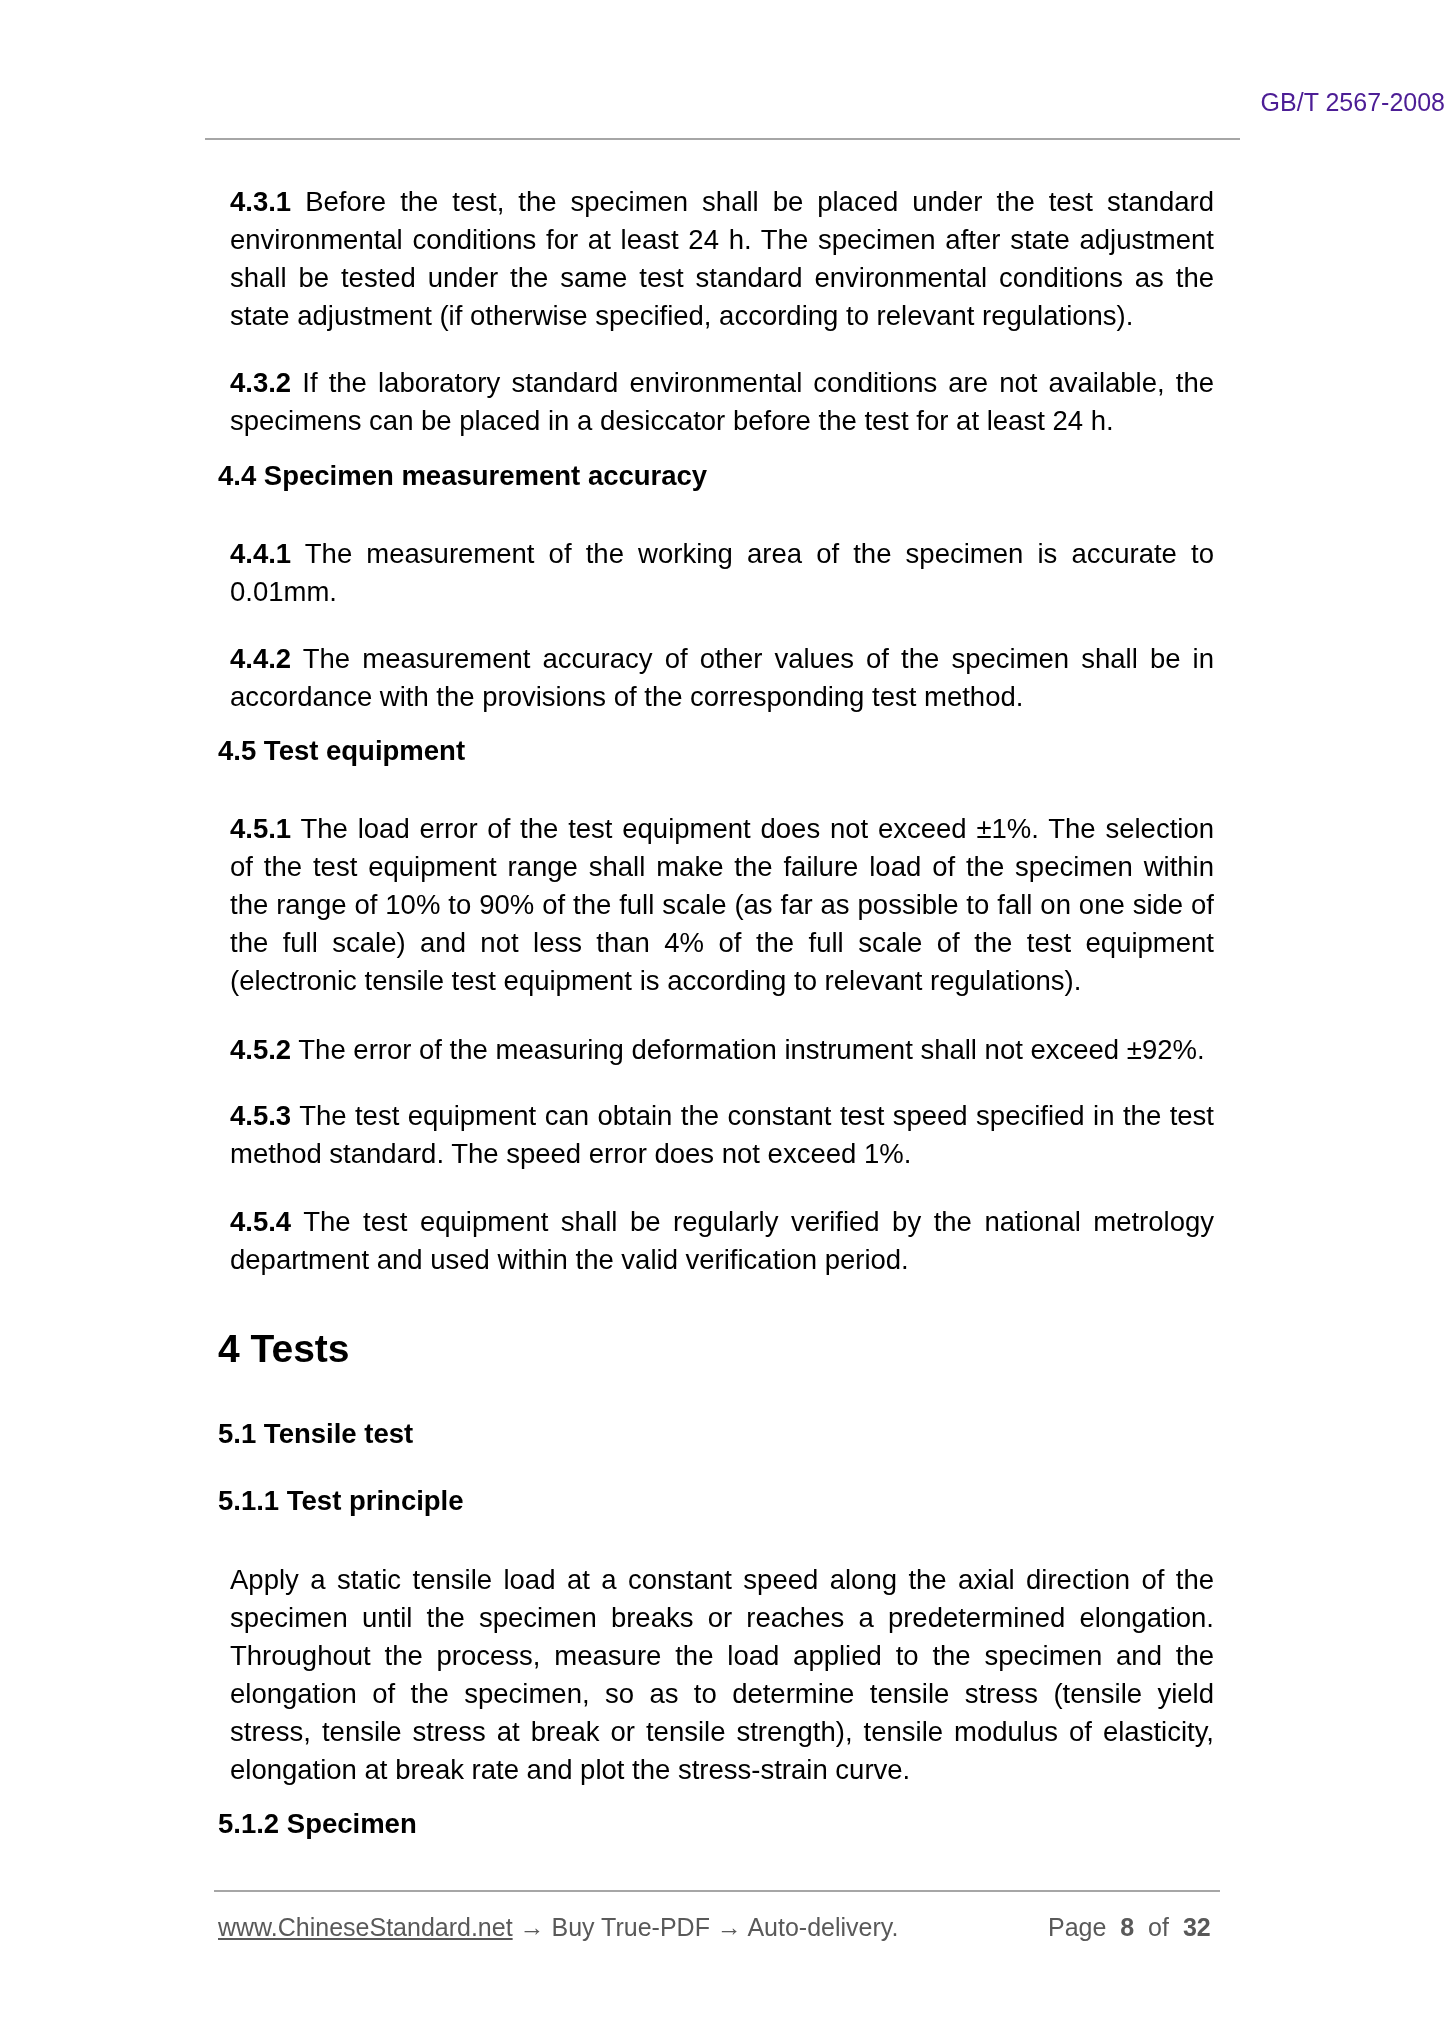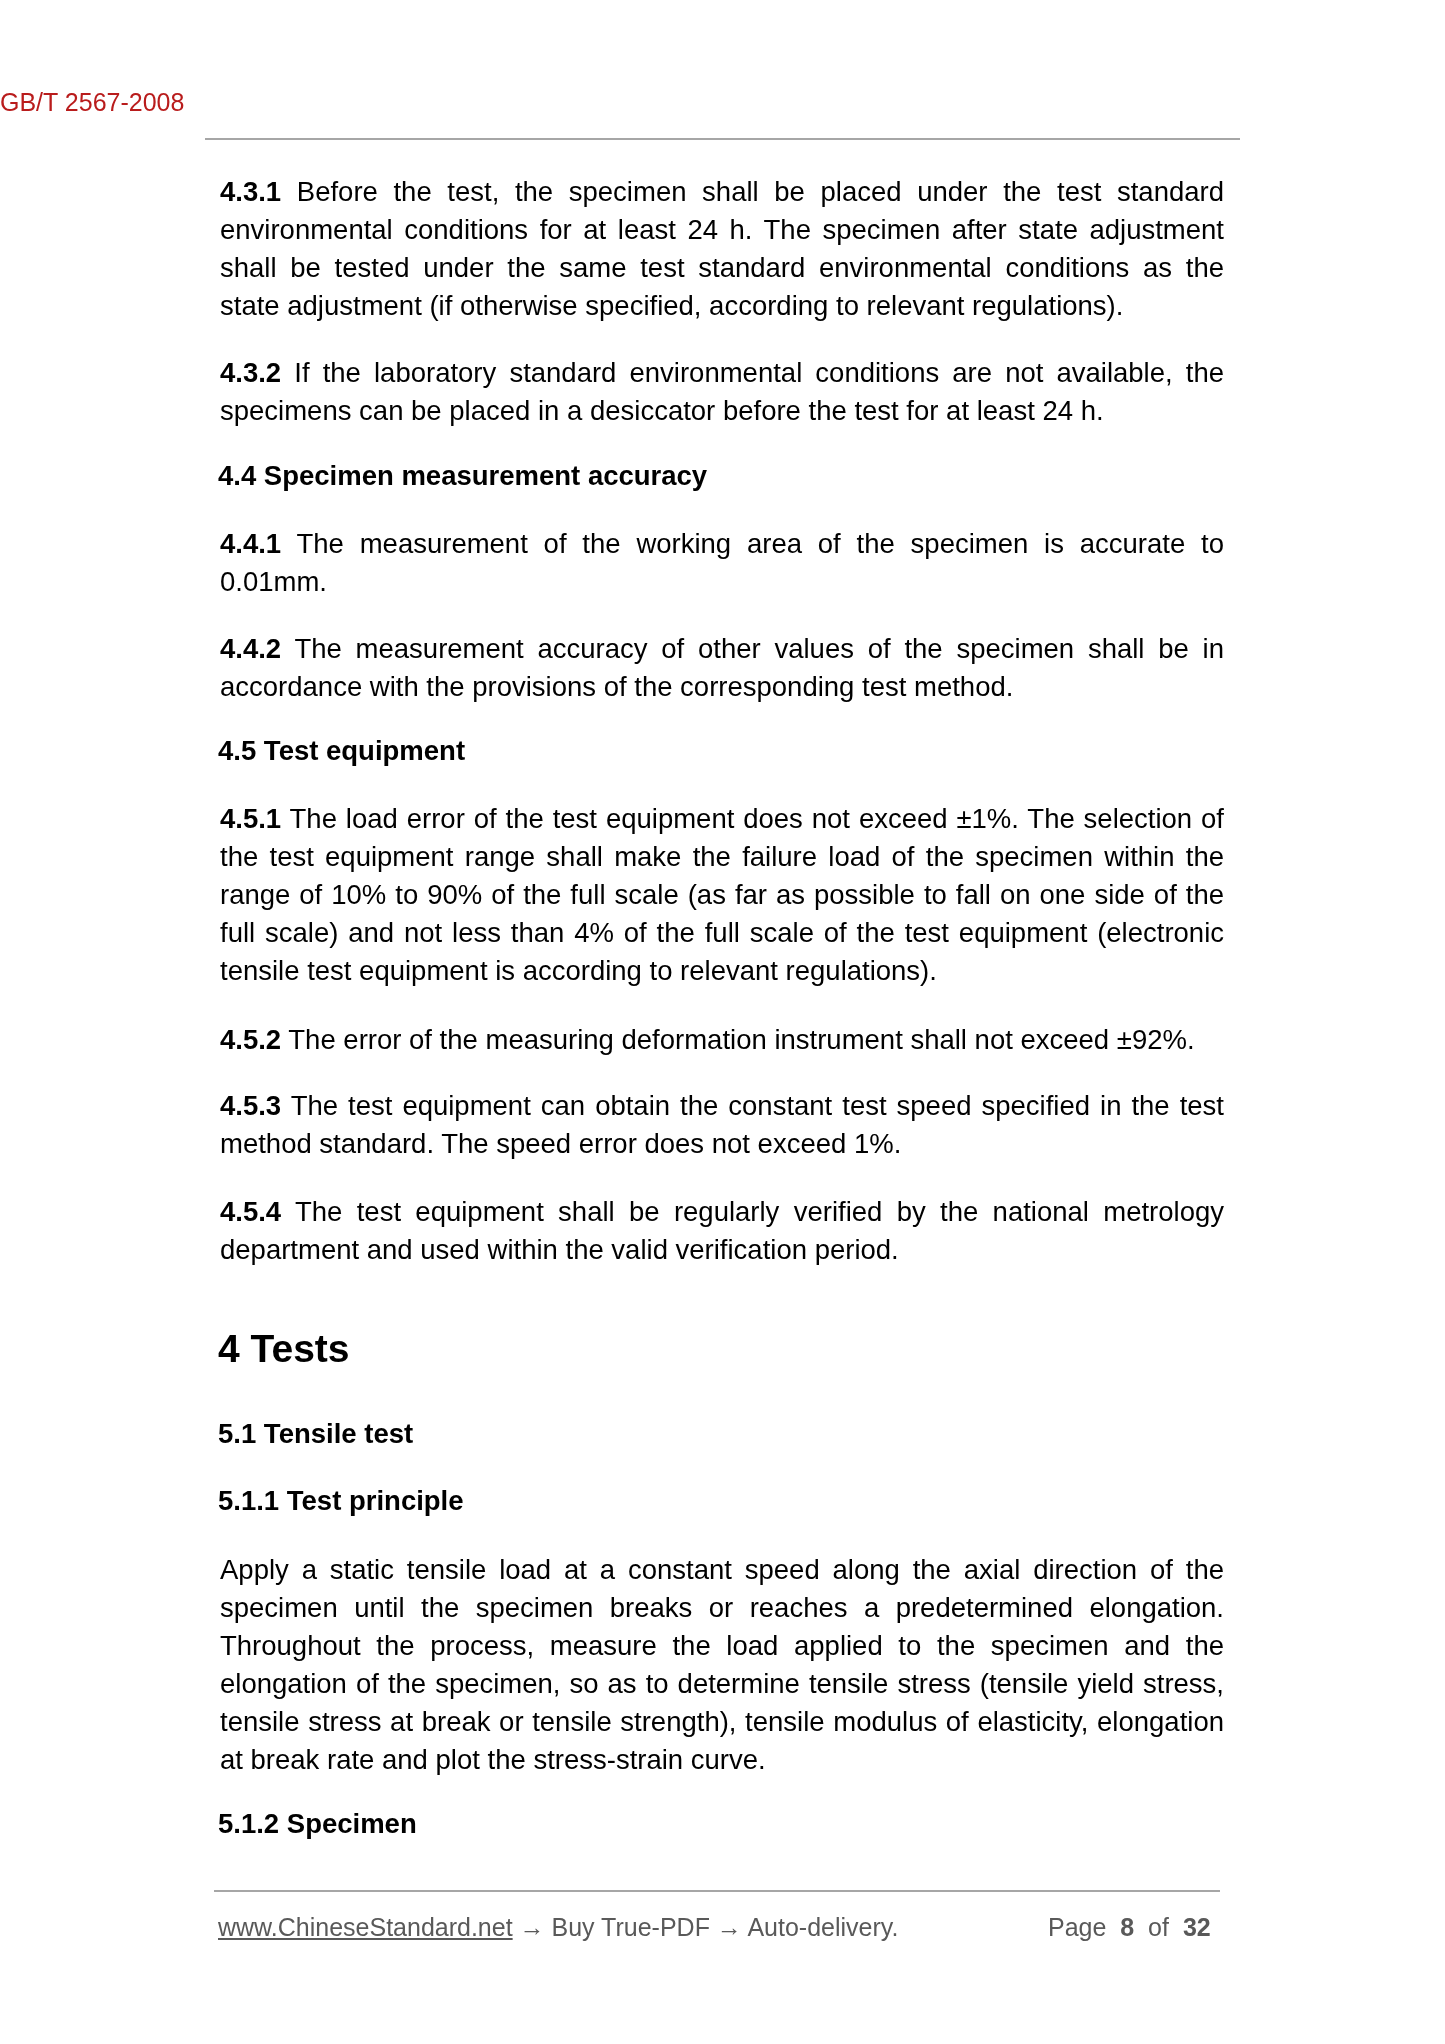--- a/index.html
+++ b/index.html
@@ -1,24 +1,24 @@
 <!DOCTYPE html>
 <html><head>
 <meta charset="utf-8">
 <style>
   html, body { margin: 0; padding: 0; background: #ffffff; }
   body { width: 1445px; height: 2044px; position: relative; overflow: hidden;
          font-family: "Liberation Sans", sans-serif; color: #000; }
-  .hdr-title { position: absolute; left: 0; width: 1445px; top: 87px; text-align: left;
-               font-size: 25px; color: #b91c1c; line-height: 30px; }
+  .hdr-title { position: absolute; left: 0; width: 1445px; top: 87px; text-align: right;
+               font-size: 25px; color: #4c1d95; line-height: 30px; }
   .rule { position: absolute; height: 0; border-top: 2px solid #a6a6a6; }
   .rule.top { left: 205px; width: 1035px; top: 138px; }
   .rule.bot { left: 214px; width: 1006px; top: 1890px; }
   .blk { position: absolute; left: 218px; width: 1008px; font-size: 27.5px; line-height: 38px; }
-  .blk p { margin: 2px; text-align: justify; }
+  .blk p { margin: 12px; text-align: justify; }
   .blk p.last { text-align-last: left; }
   .num { font-weight: bold; }
   .h2 { font-weight: bold; font-size: 27.5px; line-height: 38px; }
   .h1 { font-weight: bold; font-size: 39px; line-height: 48px; }
   .footer { position: absolute; top: 1912px; font-size: 25px; color: #595959; line-height: 30px; white-space: nowrap; }
   .footer.left { left: 218px; text-align: center; }
   .footer.right { left: 1048px; }
   .footer a { color: #595959; text-decoration: underline; }
   .footer b { font-weight: bold; }
 </style>

